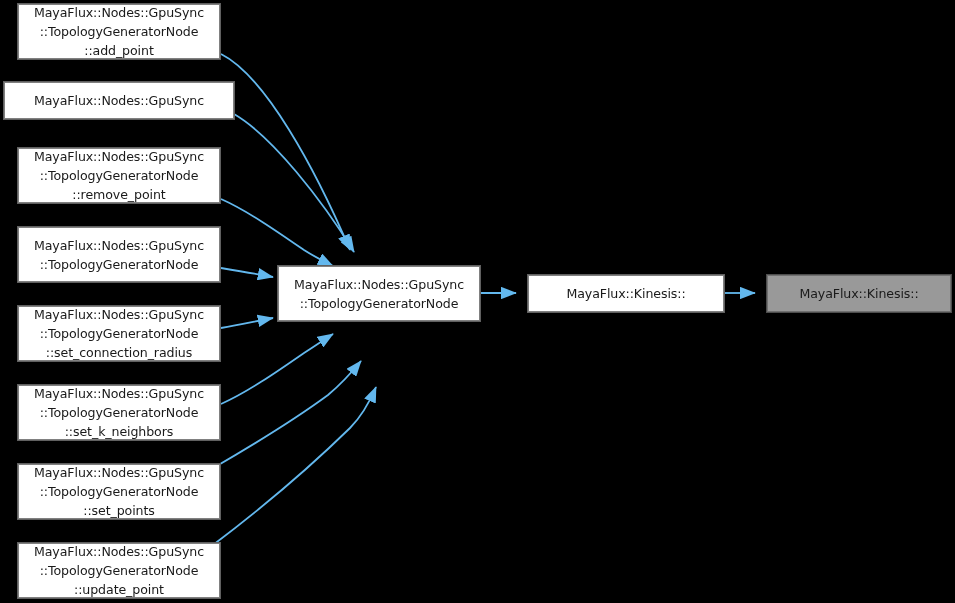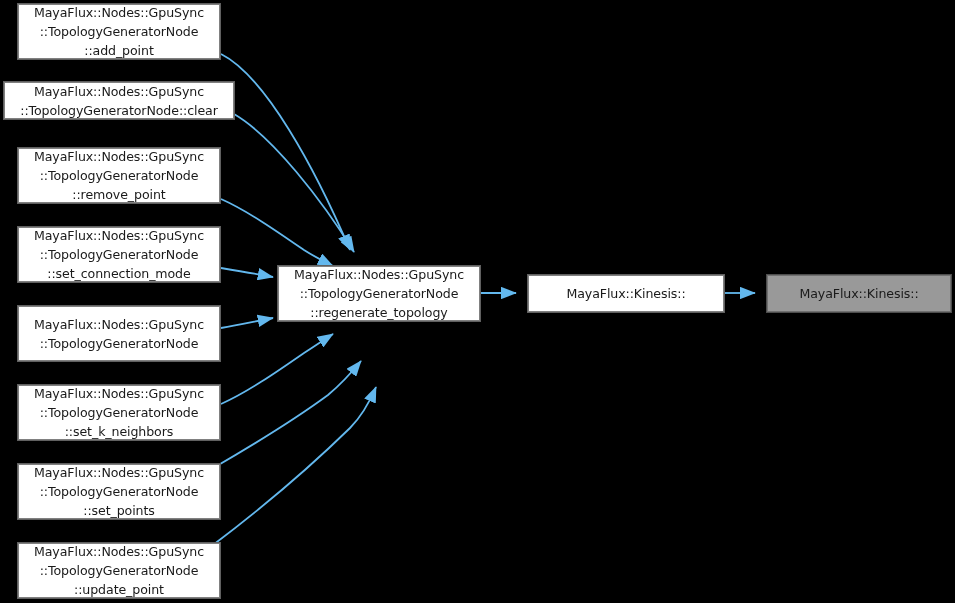--- a/index.html
+++ b/index.html
@@ -74,55 +74,53 @@
       </g>
   </svg>
   <div id="node-layer">
       <div class="node" style="left: 18px; top: 4px; width: 202px; height: 55px;">
         <span class="ln">MayaFlux::Nodes::GpuSync</span>
         <span class="ln">::TopologyGeneratorNode</span>
         <span class="ln">::add_point</span>
       </div>
       <div class="node" style="left: 4px; top: 82px; width: 230px; height: 37px;">
         <span class="ln">MayaFlux::Nodes::GpuSync</span>
-        <span class="ln">::TopologyGeneratorNode::clear</span>
       </div>
       <div class="node" style="left: 18px; top: 148px; width: 202px; height: 55px;">
         <span class="ln">MayaFlux::Nodes::GpuSync</span>
         <span class="ln">::TopologyGeneratorNode</span>
         <span class="ln">::remove_point</span>
       </div>
       <div class="node" style="left: 18px; top: 227px; width: 202px; height: 55px;">
         <span class="ln">MayaFlux::Nodes::GpuSync</span>
         <span class="ln">::TopologyGeneratorNode</span>
-        <span class="ln">::set_connection_mode</span>
       </div>
       <div class="node" style="left: 18px; top: 306px; width: 202px; height: 55px;">
         <span class="ln">MayaFlux::Nodes::GpuSync</span>
         <span class="ln">::TopologyGeneratorNode</span>
+        <span class="ln">::set_connection_radius</span>
       </div>
       <div class="node" style="left: 18px; top: 385px; width: 202px; height: 55px;">
         <span class="ln">MayaFlux::Nodes::GpuSync</span>
         <span class="ln">::TopologyGeneratorNode</span>
         <span class="ln">::set_k_neighbors</span>
       </div>
       <div class="node" style="left: 18px; top: 464px; width: 202px; height: 55px;">
         <span class="ln">MayaFlux::Nodes::GpuSync</span>
         <span class="ln">::TopologyGeneratorNode</span>
         <span class="ln">::set_points</span>
       </div>
       <div class="node" style="left: 18px; top: 543px; width: 202px; height: 55px;">
         <span class="ln">MayaFlux::Nodes::GpuSync</span>
         <span class="ln">::TopologyGeneratorNode</span>
         <span class="ln">::update_point</span>
       </div>
       <div class="node" style="left: 278px; top: 266px; width: 202px; height: 55px;">
         <span class="ln">MayaFlux::Nodes::GpuSync</span>
         <span class="ln">::TopologyGeneratorNode</span>
-        <span class="ln">::regenerate_topology</span>
       </div>
       <div class="node" style="left: 528px; top: 275px; width: 196px; height: 37px;">
         <span class="ln">MayaFlux::Kinesis::</span>
       </div>
       <div class="node highlight" style="left: 767px; top: 275px; width: 184px; height: 37px;">
         <span class="ln">MayaFlux::Kinesis::</span>
       </div>
     </div>
 </div>
 

